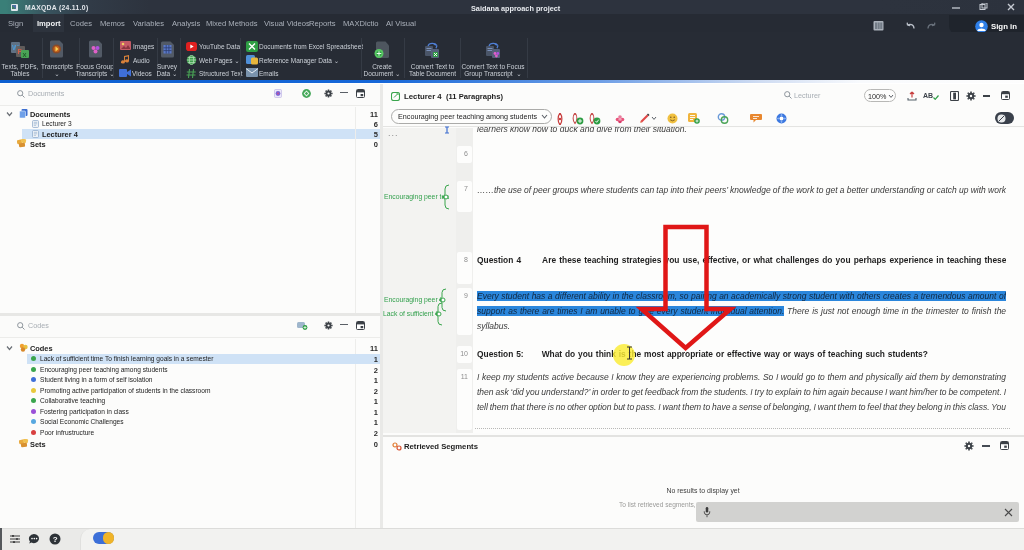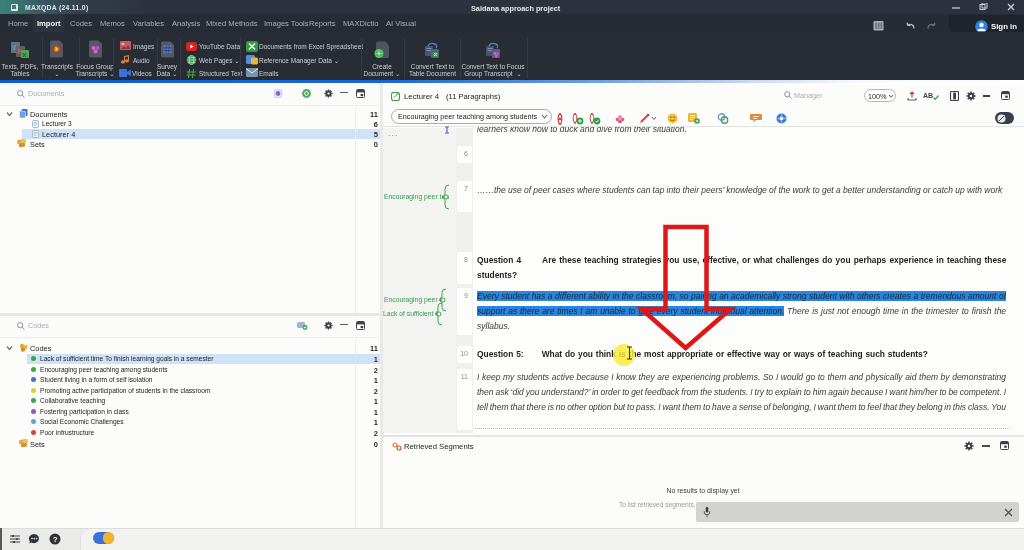--- a/index.html
+++ b/index.html
@@ -28,21 +28,21 @@
 
 #leftpane { left:0; top:84px; width:380px; height:444px; background:#fcfcfb; }
 #vdivider { left:380px; top:84px; width:3px; height:444px; background:#e9e9e7; }
 .phead { position:absolute; left:0; width:380px; height:22px; background:#fbfbfa; border-bottom:1px solid #ececea; }
 .srch { position:absolute; font-size:7.2px; color:#a7adb3; }
 .count { position:absolute; font-size:7.5px; font-weight:bold; color:#2b2b2b; text-align:right; width:20px; }
 .trow { position:absolute; left:0; width:380px; height:10px; }
 .tsel { background:#cfe2f6; }
 .tlabel { position:absolute; font-size:6.6px; color:#1c1c1c; white-space:nowrap; }
 .tlabel.b { font-size:7.4px; }
-.b { font-weight:normal; }
+.b { font-weight:bold; }
 .dot { position:absolute; width:5px; height:5px; border-radius:50%; }
 
 #main { left:383px; top:84px; width:641px; height:444px; background:#fcfcfb; }
 #dochead2 { position:absolute; left:0px; top:22px; width:641px; height:21px; background:#fcfcfb; border-bottom:1px solid #e4e4e2; }
 #codemargin { position:absolute; left:0px; top:44px; width:73px; height:305px; background:#f3f3f1; }
 #numcol { position:absolute; left:73px; top:44px; width:17px; height:305px; background:#efefed; }
 .numchip { position:absolute; left:457px; width:15px; background:#fdfdfc; border-radius:2px; }
 .pnum { position:absolute; width:13px; text-align:right; font-size:7px; color:#8e8e8e; }
 #textarea { position:absolute; left:90px; top:44px; width:632px; height:305px; background:#fdfdfc; overflow:hidden; }
 .dline { position:absolute; left:0px; width:529px; height:13px; line-height:13px; overflow:hidden; white-space:nowrap; color:#2c2c2c; }
@@ -67,28 +67,28 @@
 <svg class="abs" style="left:951px;top:3px" width="70" height="9" viewBox="0 0 70 9">
  <line x1="1" y1="5" x2="9" y2="5" stroke="#c6cbd3" stroke-width="1.3"></line>
  <rect x="29" y="1.5" width="5" height="5" fill="none" stroke="#c6cbd3" stroke-width="1"></rect>
  <rect x="31" y="0" width="5" height="5" fill="none" stroke="#c6cbd3" stroke-width="1"></rect>
  <path d="M57 1 L63 7 M63 1 L57 7" stroke="#c6cbd3" stroke-width="1.4"></path>
 </svg>
 
 <div id="menubar" class="abs"></div>
 <div id="impTab"></div>
 <div id="impUnderline"></div>
-<div class="mi" style="left:8px">Home</div>
+<div class="mi" style="left:8px">Sign</div>
 <div class="mi act" style="left:37px">Import</div>
 <div class="mi" style="left:70px">Codes</div>
 <div class="mi" style="left:100px">Memos</div>
 <div class="mi" style="left:133px">Variables</div>
 <div class="mi" style="left:172px">Analysis</div>
 <div class="mi" style="left:206px">Mixed Methods</div>
-<div class="mi" style="left:264px">Images Tools</div>
+<div class="mi" style="left:264px">Visual Videos</div>
 <div class="mi" style="left:309px">Reports</div>
 <div class="mi" style="left:343px">MAXDictio</div>
 <div class="mi" style="left:386px">AI Visual</div>
 
 <svg class="abs" style="left:872px;top:20px" width="70" height="12" viewBox="0 0 70 12">
  <rect x="1.5" y="1" width="10" height="9.5" rx="1" fill="#aab1ba"></rect>
  <rect x="3" y="2.5" width="2.1" height="6.5" fill="#737c87"></rect>
     <rect x="5.6" y="2.5" width="2.1" height="6.5" fill="#737c87"></rect>
     <rect x="8.2" y="2.5" width="2.1" height="6.5" fill="#737c87"></rect>
  <path d="M42 8.5 C42 4.5, 38 3.5, 35.5 5.2 M35.2 2.6 l.3 2.6 m0 0 l2.6 .4" stroke="#b9bfc8" stroke-width="1.3" fill="none"></path>
@@ -365,21 +365,21 @@
 <svg class="abs" style="left:391px;top:92px" width="9" height="9" viewBox="0 0 9 9">
     <rect x=".5" y=".5" width="8" height="8" rx="2" fill="none" stroke="#3aa54d" stroke-width="1.1"></rect>
     <path d="M3 5.5 l4-4 M5.8 1.2 l1.6 1.6" stroke="#3aa54d" stroke-width="1"></path>
   </svg>
 <div class="abs b" style="left:404px;top:92px;font-size:7.8px;color:#1d1d1d">Lecturer 4</div>
 <div class="abs b" style="left:446px;top:92px;font-size:7.6px;color:#1d1d1d">(11 Paragraphs)</div>
 <svg class="abs" style="left:784px;top:91px" width="8" height="8" viewBox="0 0 8 8">
     <circle cx="3.2" cy="3.2" r="2.6" fill="none" stroke="#8e959c" stroke-width="1"></circle>
     <line x1="5.2" y1="5.2" x2="7.5" y2="7.5" stroke="#8e959c" stroke-width="1"></line>
   </svg>
-<div class="srch" style="left:794px;top:91px">Manager</div>
+<div class="srch" style="left:794px;top:91px">Lecturer</div>
 <div class="abs" style="left:864px;top:89px;width:32px;height:13px;border:1px solid #b8b8b6;border-radius:7px;background:#fdfdfc"></div>
 <div class="abs" style="left:868px;top:92px;font-size:7.2px;color:#2b2b2b">100%</div>
 <svg class="abs" style="left:888px;top:94px" width="6" height="5" viewBox="0 0 6 5">
     <path d="M1 1 l2 2.4 2-2.4" fill="none" stroke="#5a5f66" stroke-width="1"></path>
   </svg>
 <svg class="abs" style="left:907px;top:91px" width="10" height="10" viewBox="0 0 10 10">
     <path d="M5 6.5 V1 M5 1 L3 3 M5 1 L7 3" stroke="#c84040" stroke-width="1.2" fill="none"></path>
     <path d="M1 7 v2 h8 v-2" stroke="#55606a" stroke-width="1.1" fill="none"></path>
   </svg>
 <div class="abs" style="left:923px;top:92px;font-size:7px;font-weight:bold;color:#3c424a">AB</div>
@@ -500,23 +500,22 @@
 <div class="pnum" style="left:455px;top:256px">8</div>
 <div class="numchip" style="top:288px;height:47px"></div>
 <div class="pnum" style="left:455px;top:292px">9</div>
 <div class="numchip" style="top:346px;height:17px"></div>
 <div class="pnum" style="left:455px;top:350px">10</div>
 <div class="numchip" style="top:369px;height:61px"></div>
 <div class="pnum" style="left:455px;top:373px">11</div>
 
 <div id="textlayer" class="abs" style="left:477px;top:127px;width:540px;height:306px;overflow:hidden">
  <div class="dline it dlast" style="top:-4.5px">learners know how to duck and dive from their situation.</div>
- <div class="dline it" style="top:56.5px;word-spacing:-0.14px">……the use of peer cases where students can tap into their peers’ knowledge of the work to get a better understanding or catch up with work</div>
+ <div class="dline it" style="top:56.5px;word-spacing:-0.14px">……the use of peer groups where students can tap into their peers’ knowledge of the work to get a better understanding or catch up with work</div>
  <div class="dline bq" style="top:127px;word-spacing:0.83px">Question 4<span style="display:inline-block;width:21px"></span>Are these teaching strategies you use, effective, or what challenges do you perhaps experience in teaching these</div>
- <div class="dline bq dlast" style="top:142px">students?</div>
  <div class="dline it" style="top:163px;word-spacing:0.15px"><span class="hl">Every student has a different ability in the classroom, so pairing an academically strong student with others creates a tremendous amount of</span></div>
  <div class="dline it" style="top:178px;word-spacing:0.45px"><span class="hl">support as there are times I am unable to give every student individual attention.</span> There is just not enough time in the trimester to finish the</div>
  <div class="dline it dlast" style="top:193px">syllabus.</div>
  <div class="dline bq dlast" style="top:221px;word-spacing:0.55px">Question 5:<span style="display:inline-block;width:18px"></span>What do you think is the most appropriate or effective way or ways of teaching such students?</div>
  <div class="dline it" style="top:244px;word-spacing:0.24px">I keep my students active because I know they are experiencing problems. So I would go to them and physically aid them by demonstrating</div>
  <div class="dline it" style="top:259px;word-spacing:-0.46px">then ask ‘did you understand?’ in order to get feedback from the students. I try to explain to him again because I want him/her to be competent. I</div>
  <div class="dline it" style="top:274px;word-spacing:-0.49px">tell them that there is no other option but to pass. I want them to have a sense of belonging, I want them to feel that they belong in this class. You</div>
 </div>
 <div class="abs" style="left:475px;top:428px;width:535px;border-top:1px dotted #b8b8b6"></div>
 

